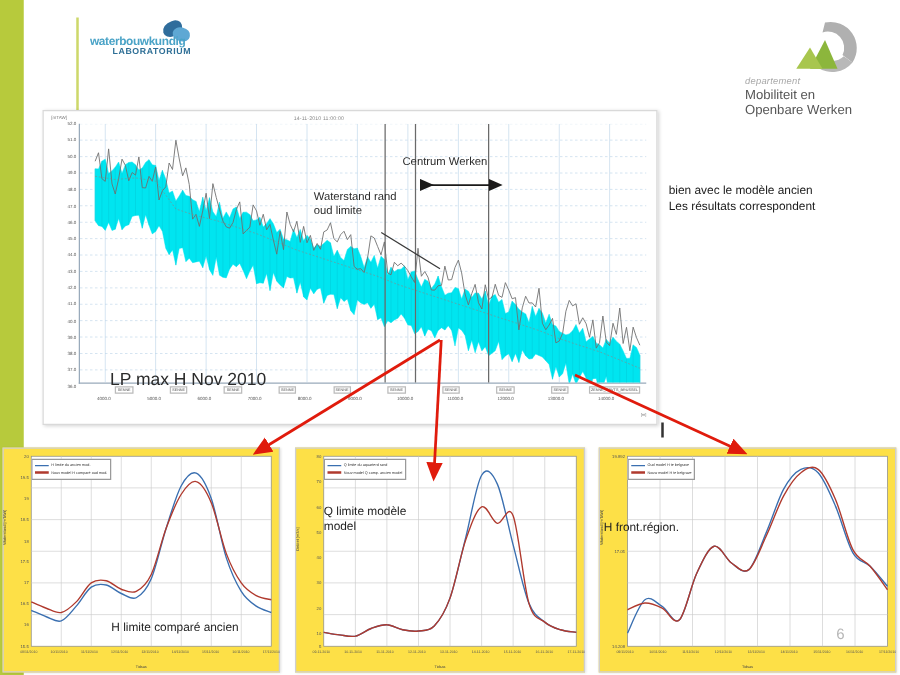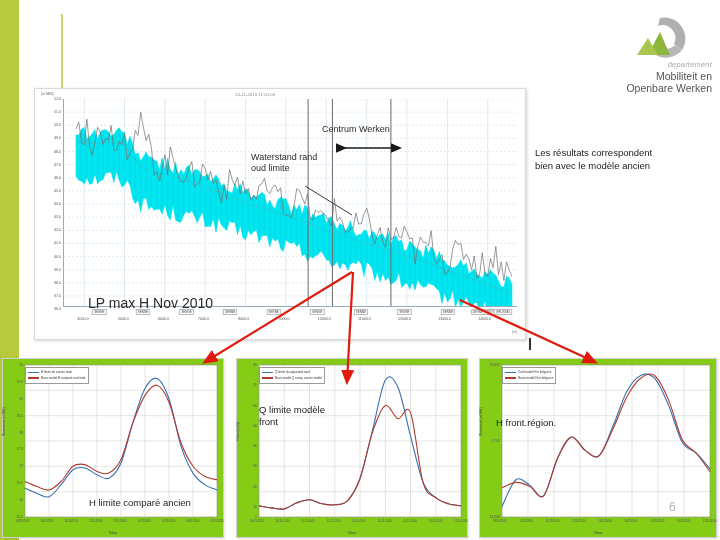--- a/index.html
+++ b/index.html
@@ -48,21 +48,21 @@
   
   .page-title {
     position: absolute; left: 71px; top: 55px;
     font-size: 26px; font-weight: 700; color: #3f3f3f; letter-spacing: -0.3px;
     white-space: nowrap;
   }
 
   
   .mow-logo { position: absolute; left: 596px; top: 14px; width: 116px; height: 78px; }
   .mow-logo .mow-text {
-    position: absolute; left: 0; top: 46px; width: 116px; text-align: right;
+    position: absolute; left: 0; top: 46px; width: 116px; text-align: left;
   }
   .mow-logo .mow-dep {
     font-size: 7.5px; font-style: italic; color: #a8a8a8; letter-spacing: 0.2px;
     display: block; margin-bottom: 1px;
   }
   .mow-logo .mow-line {
     font-size: 10.5px; color: #555; display: block; line-height: 12px;
   }
 
   
@@ -115,34 +115,34 @@
   .anno-lp { left: 88px; top: 298px; font-size: 14px; }
 
   
   .note-right {
     position: absolute; left: 535px; top: 147px; width: 180px;
     font-size: 9.5px; color: #1a1a1a; line-height: 12.5px;
   }
 
   
   .sub-chart {
-    position: absolute; background: #84cc16; border: 1px solid #cfcfcf;
+    position: absolute; background: #fde047; border: 1px solid #cfcfcf;
     box-shadow: 0.5px 0.5px 2px rgba(0,0,0,0.12);
   }
   .sub-left   { left: 2px;   top: 358px; width: 222px; height: 180px; }
   .sub-middle { left: 236px; top: 358px; width: 232px; height: 180px; }
   .sub-right  { left: 479px; top: 358px; width: 238px; height: 180px; }
 
   .sub-chart .sub-label {
     position: absolute; font-size: 9.5px; color: #222; line-height: 11.5px;
     z-index: 5;
   }
   .sub-left .sub-label   { left: 86px; top: 138px; }
   .sub-middle .sub-label { left: 22px; top: 45px; }
-  .sub-right .sub-label  { left: 16px; top: 58px; text-align: right; }
+  .sub-right .sub-label  { left: 3px; top: 58px; text-align: right; }
 
   .sub-legend {
     position: absolute; left: 22px; top: 8px; background: #fff;
     border: 0.5px solid #9a9a9a; padding: 1.5px 2px; z-index: 6;
   }
   .sub-legend .lg-row {
     display: flex; align-items: center; gap: 2px; line-height: 5px; margin: 0.5px 0;
   }
   .sub-legend .lg-swatch { width: 11px; height: 1.2px; flex: none; }
   .sub-legend .lg-text { font-size: 3px; color: #333; white-space: nowrap; }
@@ -182,20 +182,26 @@
   }
 </style>
 </head>
 <body>
 
 <div class="slide">
 
   <div class="sidebar-bar"></div>
   <div class="title-rule"></div>
 
+  <div class="wl-logo">
+    <div class="wl-blob1"></div>
+    <div class="wl-blob2"></div>
+    <div class="wl-word">waterbouwkundig</div>
+    <div class="wl-sub">LABORATORIUM</div>
+  </div>
 
 
   <div class="mow-logo">
     <svg width="116" height="48" viewBox="0 0 116 48">
       <path d="M64 4 A21 21 0 0 1 86 36 L78 30 A13 13 0 0 0 62 12 Z" fill="#b0b0b0"></path>
       <path d="M86 36 A21 21 0 0 1 58 40 L66 34 A13 13 0 0 0 79 31 Z" fill="#b8b8b8"></path>
       <path d="M52 41 L64 18 L74 41 Z" fill="#8cb63c"></path>
       <path d="M41 41 L52 24 L62 41 Z" fill="#a8c64e"></path>
     </svg>
     <div class="mow-text">
@@ -383,22 +389,22 @@
   </div>
   <div class="anno anno-opwaartse">
     <div>Waterstand rand</div>
     <div>oud limite</div>
   </div>
   <div class="anno anno-lp">LP max H Nov 2010</div>
 
   <div class="tick-mark"></div>
 
   <div class="note-right">
+    <div>bien avec le modèle ancien</div>
     <div>Les résultats correspondent</div>
-    <div>bien avec le modèle ancien</div>
   </div>
 
   <div class="sub-chart sub-left">
     <div class="sub-ytitle">Waterstand [mTAW]</div>
     <div class="sub-yaxis" id="sub0-y">
         <span style="top: -2px;">20</span>
         <span style="top: 14.8889px;">19.5</span>
         <span style="top: 31.7778px;">19</span>
         <span style="top: 48.6667px;">18.5</span>
         <span style="top: 65.5556px;">18</span>
@@ -485,21 +491,21 @@
           <span class="lg-swatch" style="background: rgb(58, 111, 176);"></span>
           <span class="lg-text">Q limite du aquarterd rand</span>
         </div>
       <div class="lg-row">
           <span class="lg-swatch" style="background: rgb(176, 58, 46);"></span>
           <span class="lg-text">Nouv model Q comp. ancien model</span>
         </div>
     </div>
     <div class="sub-label">
       <div>Q limite modèle</div>
-      <div>front</div>
+      <div>model</div>
     </div>
     <div class="sub-xaxis" id="sub1-x">
         <span style="left: 0%;">09-11-2010</span>
         <span style="left: 12.5%;">10-11-2010</span>
         <span style="left: 25%;">11-11-2010</span>
         <span style="left: 37.5%;">12-11-2010</span>
         <span style="left: 50%;">13-11-2010</span>
         <span style="left: 62.5%;">14-11-2010</span>
         <span style="left: 75%;">15-11-2010</span>
         <span style="left: 87.5%;">16-11-2010</span>

